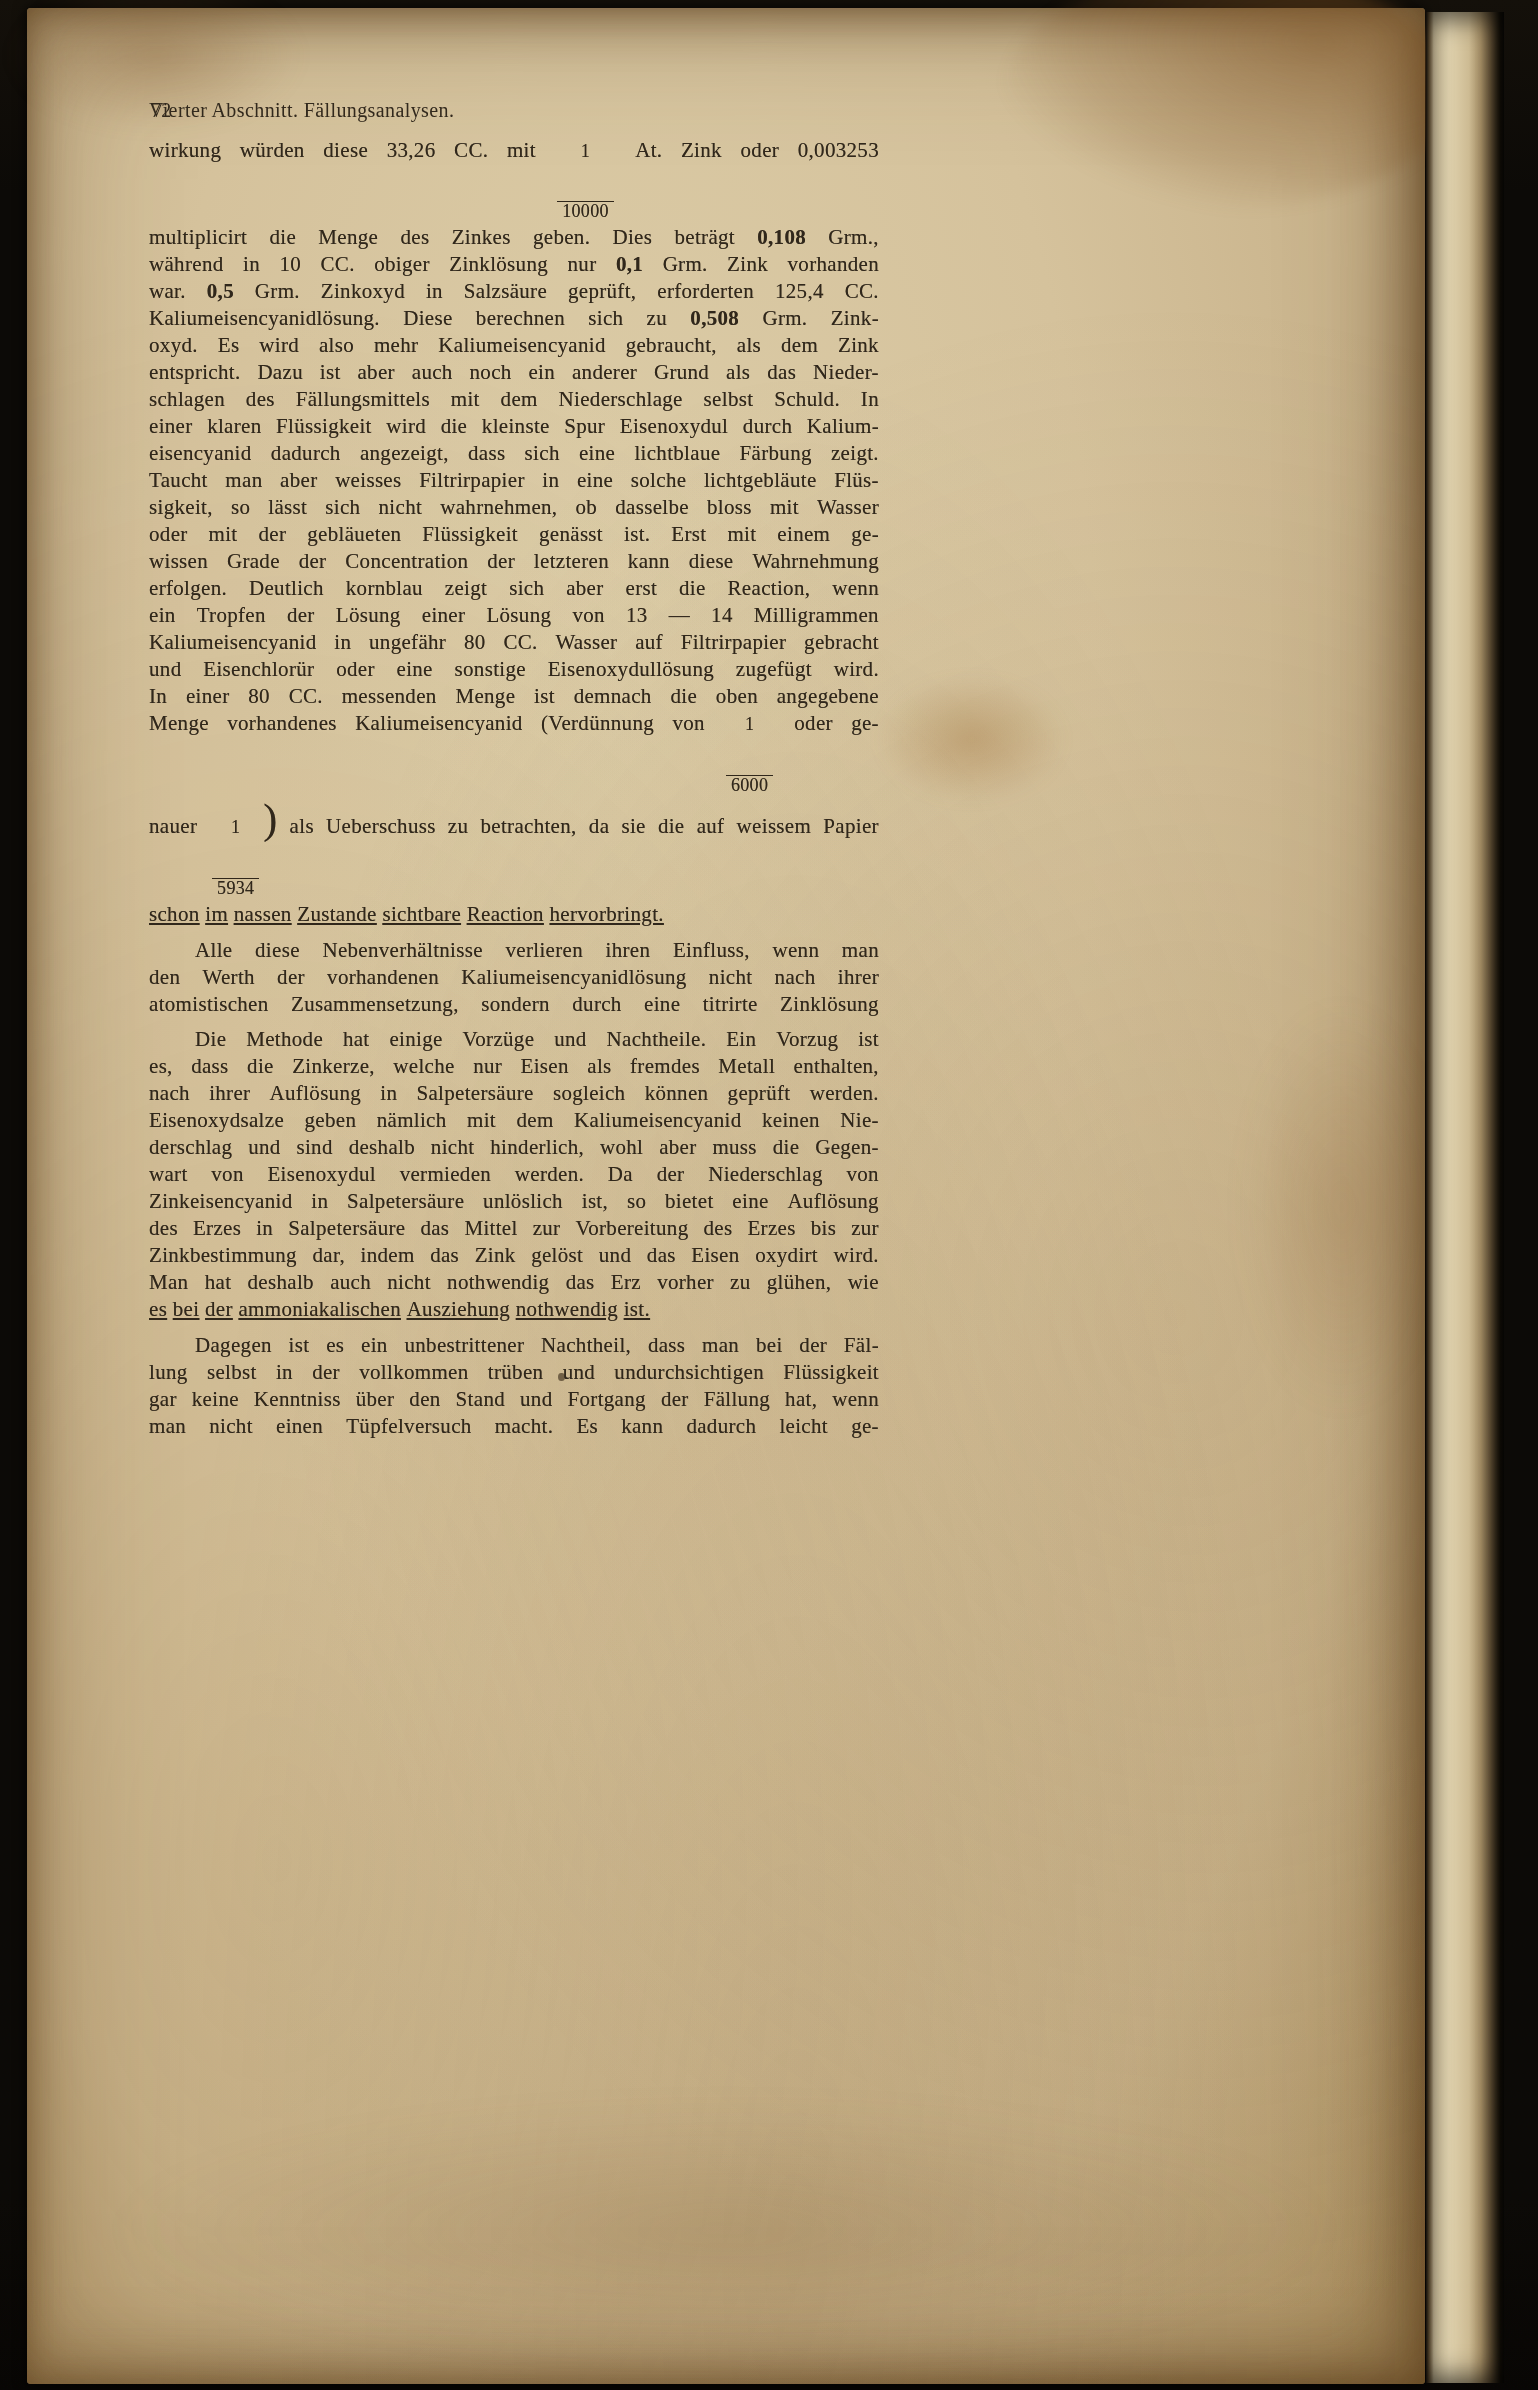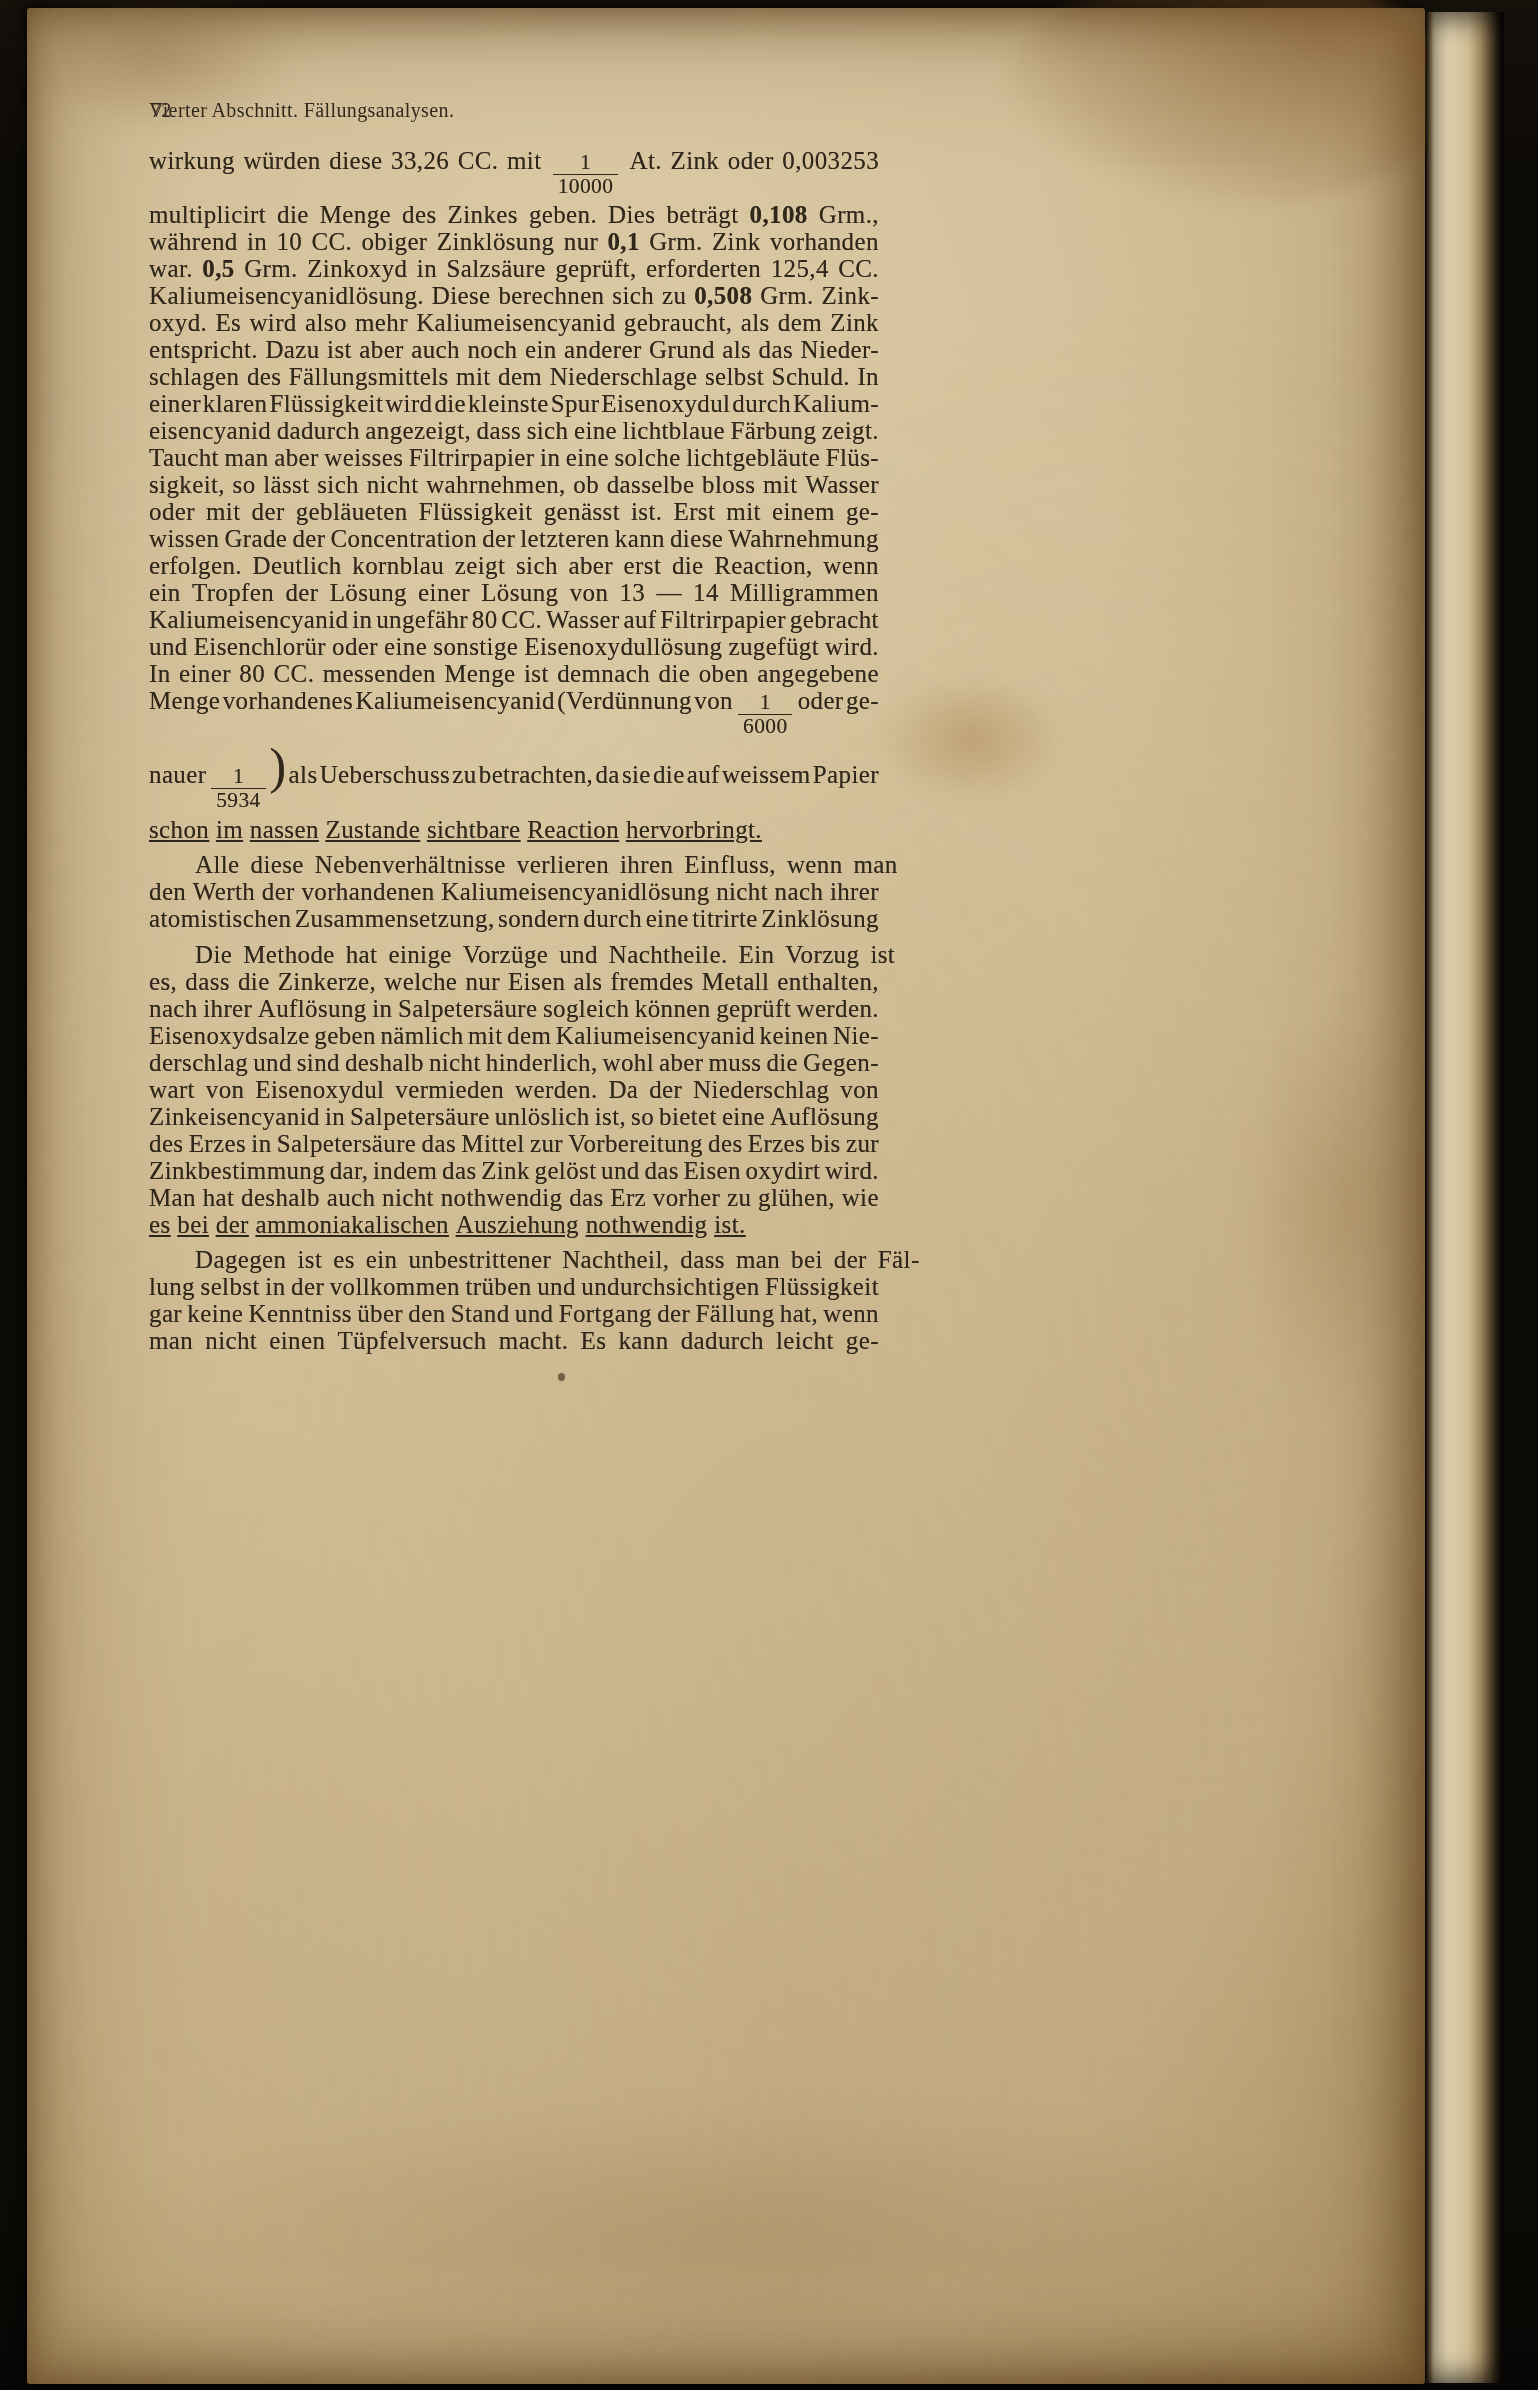--- a/index.html
+++ b/index.html
@@ -57,35 +57,35 @@
   
   .pagehead{
     position:absolute;left:122px;top:90px;width:730px;height:29px;
     font-size:20px;line-height:25px;color:#32291d;letter-spacing:.02em;
   }
   .pagenum{position:absolute;left:1.9px;top:0;text-align:center;}
   .runhead{display:block;text-align:left;}
 
   
   .textblock{
-    position:absolute;left:122px;top:139px;width:730px;
-    font-size:25px;line-height:27px;color:#30271b;letter-spacing:.015em;
+    position:absolute;left:122px;top:129px;width:730px;
+    font-size:21px;line-height:27px;color:#30271b;letter-spacing:.015em;
     text-shadow:0 0 0.4px rgba(47,38,26,.55);
   }
   .para + .para{margin-top:8.6px;}
   .line{display:flex;justify-content:space-between;align-items:baseline;white-space:nowrap;}
   .line.nojust{justify-content:flex-start;column-gap:.27em;text-decoration:underline;}
   .line.indent{padding-left:46px;gap:11px;}
   .word{flex:0 0 auto;}
   .b{font-weight:700;}
   .frac{
     display:inline-flex;flex-direction:column;align-items:center;align-self:center;
     font-size:.86em;line-height:1.08;margin:2.9px 2.9px;text-align:center;
   }
-  .frac .den{border-top:1.5px solid #30271b;padding:0 4.8px;}
+  .frac .den{border-top:1.5px solid #30271b;padding:0 4.8px;margin-top:40px;}
   .frac .num{padding:0 4.8px;}
   .paren{font-size:2em;line-height:1;align-self:center;margin-left:1px;}
 </style>
 </head>
 <body>
 
 <div class="stage">
 
   <div class="page">
     <div class="stain tr"></div>

